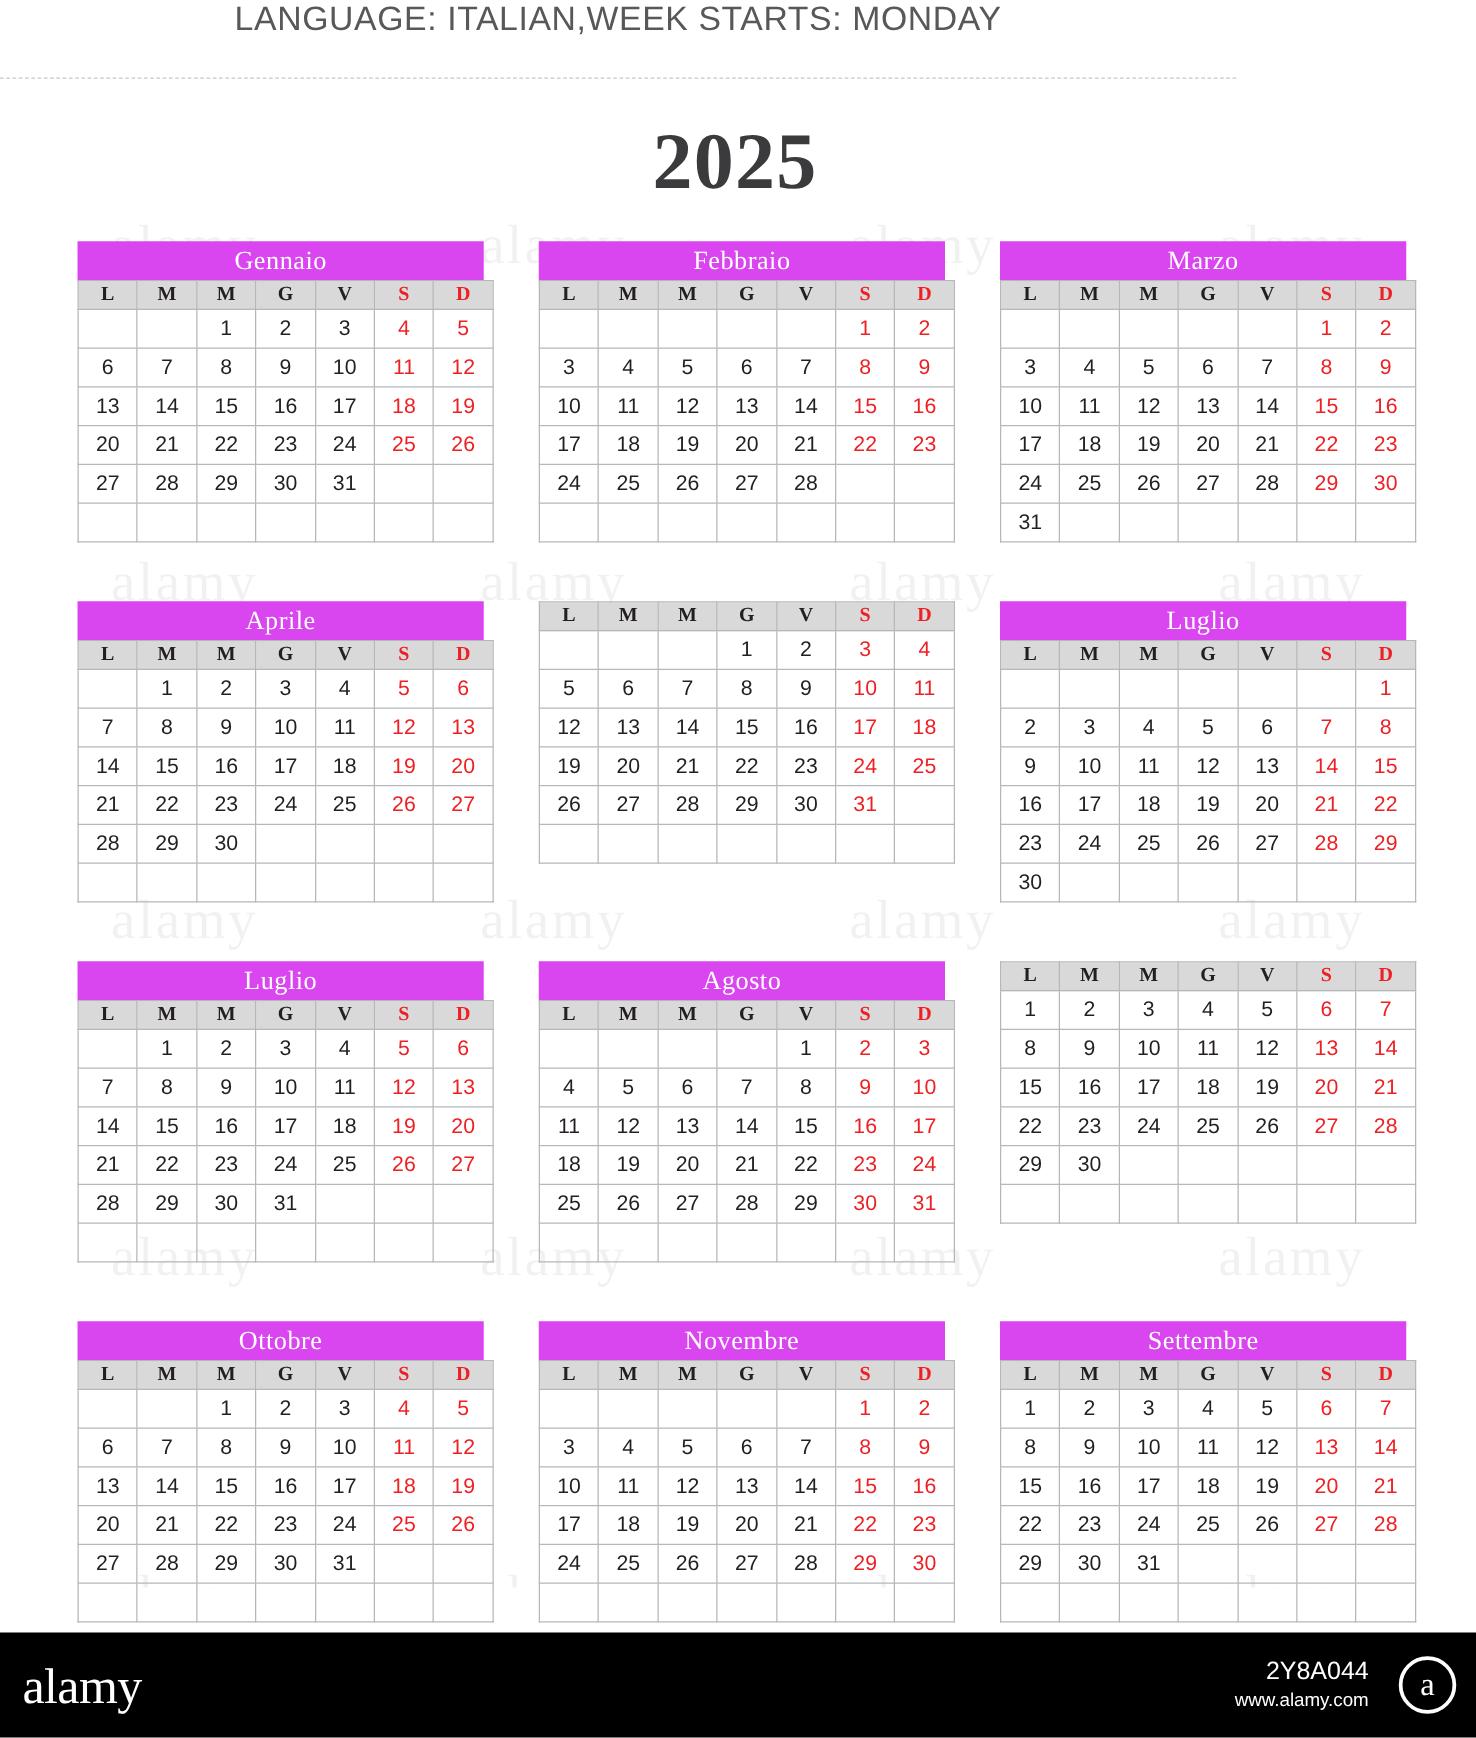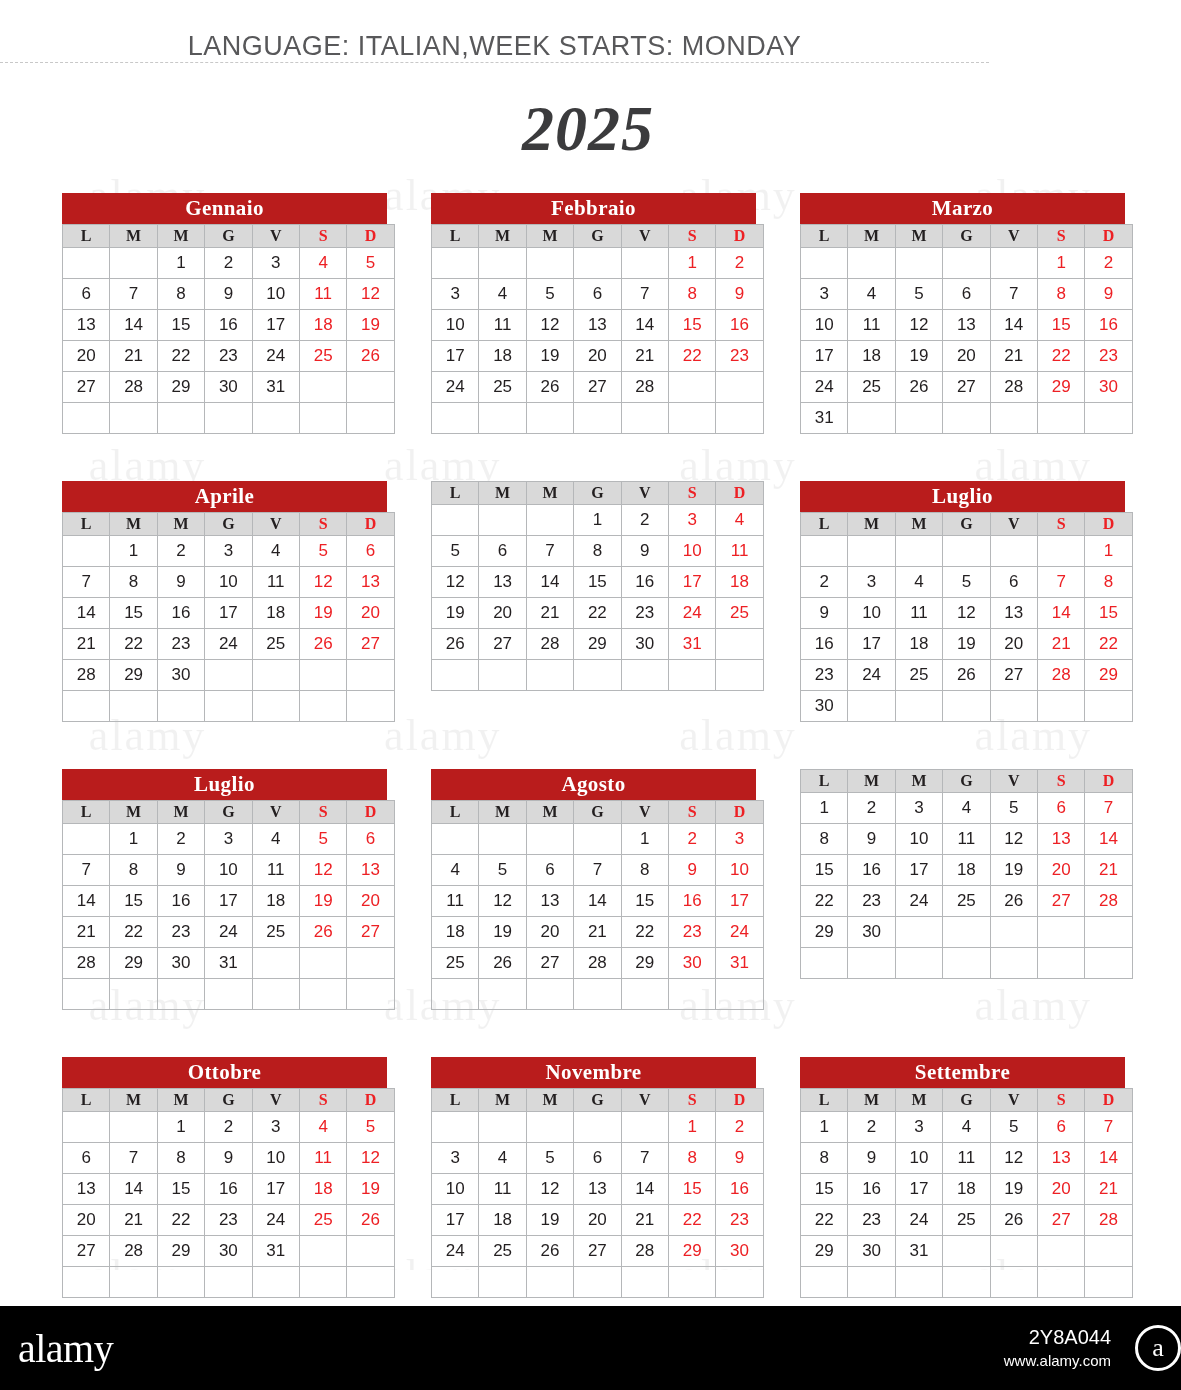--- a/index.html
+++ b/index.html
@@ -16,65 +16,64 @@
   }
 
   
   .top-caption {
     position: absolute;
     top: 0;
     left: 0;
     width: 989px;
     height: 63px;
     display: flex;
-    align-items: flex-end;
+    align-items: flex-start;
     justify-content: center;
     font-size: 27px;
     color: #58585a;
     letter-spacing: 0.5px;
     border-bottom: 1px dashed #c8c8c8;
     box-sizing: border-box;
   }
 
   
   .year {
     position: absolute;
     top: 92px;
     left: 0;
     width: 1176px;
     text-align: center;
     font-family: "Liberation Serif", serif;
     font-weight: bold;
     font-size: 64px;
     color: #3b3b3d;
     letter-spacing: 1px;
-    font-style: italic;
   }
 
   
   .calendar-grid {
     position: absolute;
     top: 193px;
     left: 62px;
     width: 1058px;
     display: grid;
     grid-template-columns: repeat(3, 325px);
     grid-column-gap: 44px;
     grid-row-gap: 47px;
   }
 
   .month {
     width: 325px;
   }
   .month-title {
-    background: #b91c1c;
+    background: #d946ef;
     color: #ffffff;
     text-align: center;
     font-family: "Liberation Serif", serif;
-    font-weight: bold;
+    font-weight: normal;
     font-size: 21px;
     line-height: 31px;
     height: 31px;
     letter-spacing: 0.4px;
   }
   table.month-table {
     border-collapse: collapse;
     width: 325px;
     table-layout: fixed;
   }
@@ -144,20 +143,21 @@
     font-size: 40px;
     padding-left: 18px;
     letter-spacing: -0.5px;
     flex: 0 0 auto;
   }
   .footer-right {
     margin-left: auto;
     display: flex;
     align-items: center;
     gap: 24px;
+    padding-right: 16px;
   }
   .footer-meta {
     color: #ffffff;
     text-align: right;
     line-height: 1.35;
     font-size: 19px;
   }
   .footer-meta .id {
     font-size: 20px;
   }

